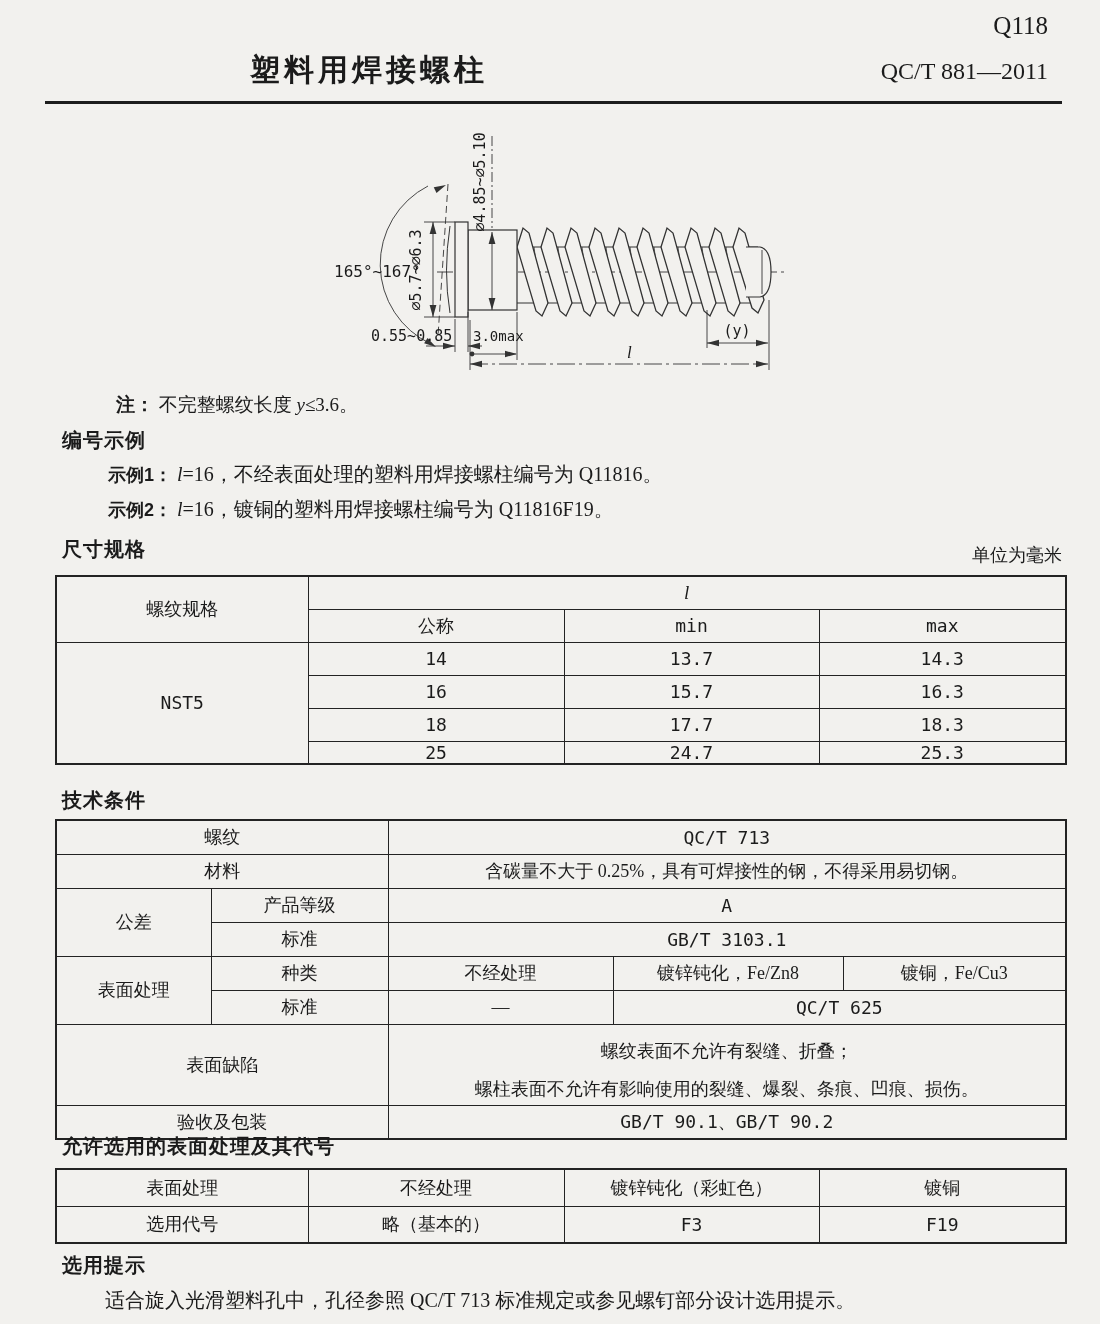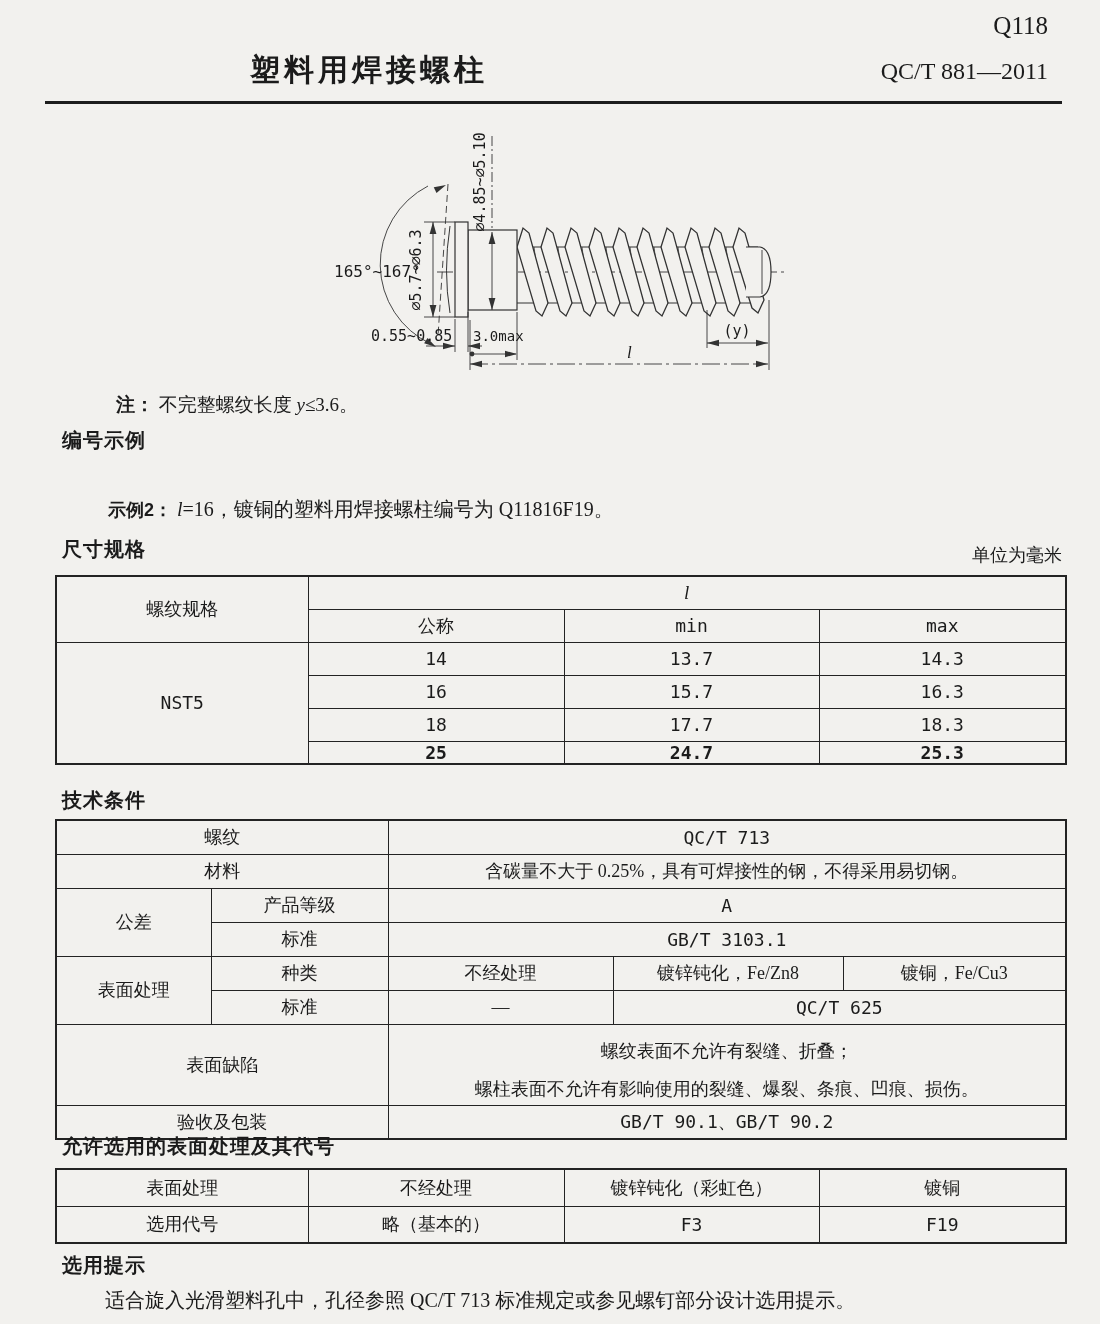--- a/index.html
+++ b/index.html
@@ -122,20 +122,24 @@
     <text x="737" y="336" text-anchor="middle" font-size="15" font-family="DejaVu Sans Mono,monospace">(y)</text>
     <text x="627" y="358" font-size="17" font-style="italic" font-family="Liberation Serif,serif">l</text>
   </svg>
 
   <div class="abs" style="left:116px;top:392px;font-size:19px;">
     <span class="sans" style="font-weight:bold;">注：</span>
     <span>不完整螺纹长度 </span><span class="it">y</span><span>≤3.6。</span>
   </div>
 
   <div class="abs hd" style="left:62px;top:427px;">编号示例</div>
+  <div class="abs" style="left:108px;top:461px;font-size:20px;">
+    <span class="sans" style="font-weight:bold;font-size:18px;">示例1：</span>
+    <span class="it">l</span><span>=16，不经表面处理的塑料用焊接螺柱编号为 Q11816。</span>
+  </div>
   <div class="abs" style="left:108px;top:496px;font-size:20px;">
     <span class="sans" style="font-weight:bold;font-size:18px;">示例2：</span>
     <span class="it">l</span><span>=16，镀铜的塑料用焊接螺柱编号为 Q11816F19。</span>
   </div>
 
   <div class="abs hd" style="left:62px;top:536px;">尺寸规格</div>
   <div class="abs" style="right:38px;top:543px;font-size:18px;">单位为毫米</div>
 
   <table class="doc" style="left:55px;top:575px;width:1010px;">
     <colgroup>
@@ -163,21 +167,21 @@
     <tr style="height:33px;">
       <td class="num">16</td>
       <td class="num">15.7</td>
       <td class="num">16.3</td>
     </tr>
     <tr style="height:33px;">
       <td class="num">18</td>
       <td class="num">17.7</td>
       <td class="num">18.3</td>
     </tr>
-    <tr style="height:19px;font-weight:bold;">
+    <tr style="height:19px;">
       <td class="num">25</td>
       <td class="num">24.7</td>
       <td class="num">25.3</td>
     </tr>
   </tbody>
     </table>
 
   <div class="abs hd" style="left:62px;top:787px;">技术条件</div>
 
   <table class="doc" style="left:55px;top:819px;width:1010px;">

